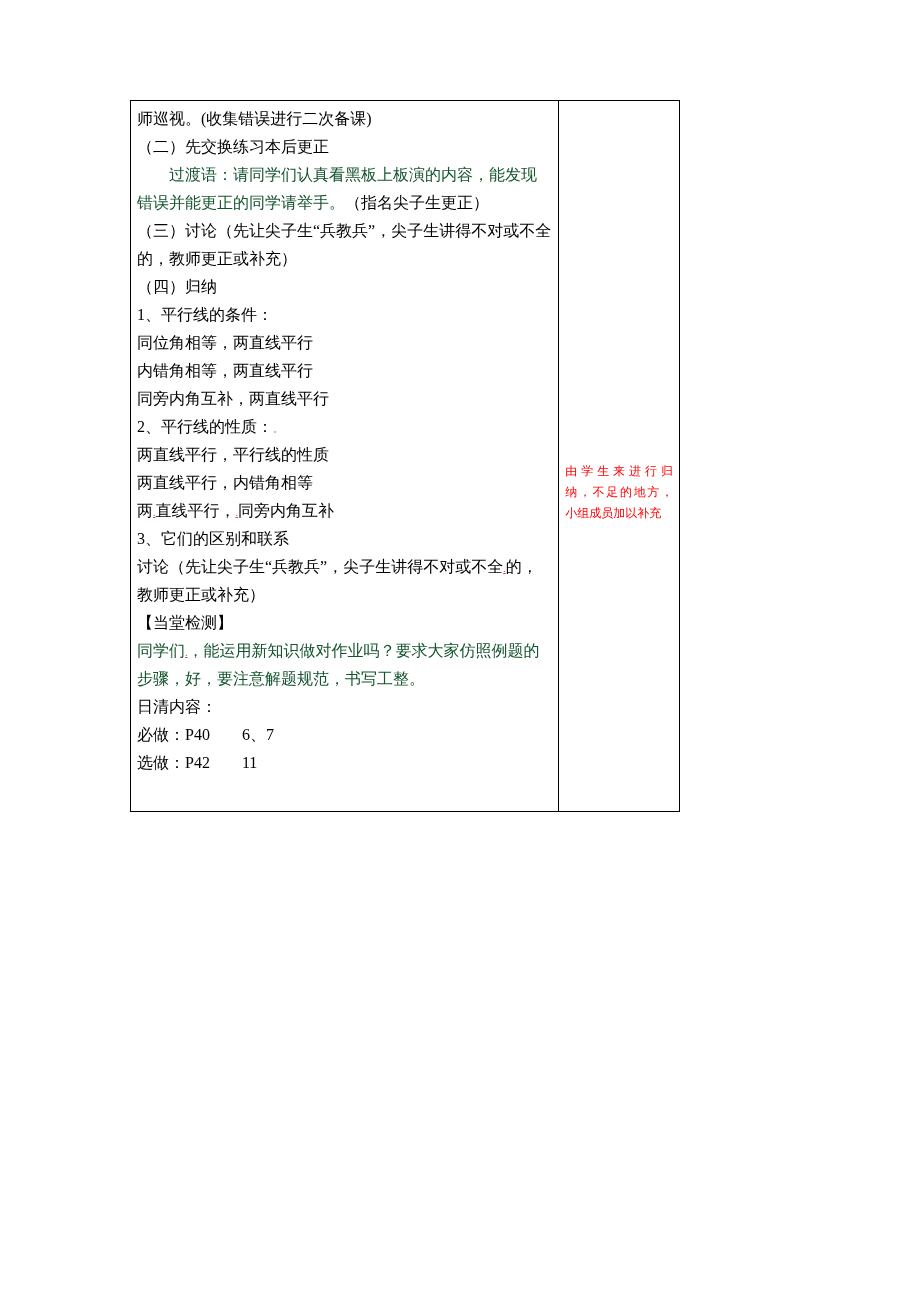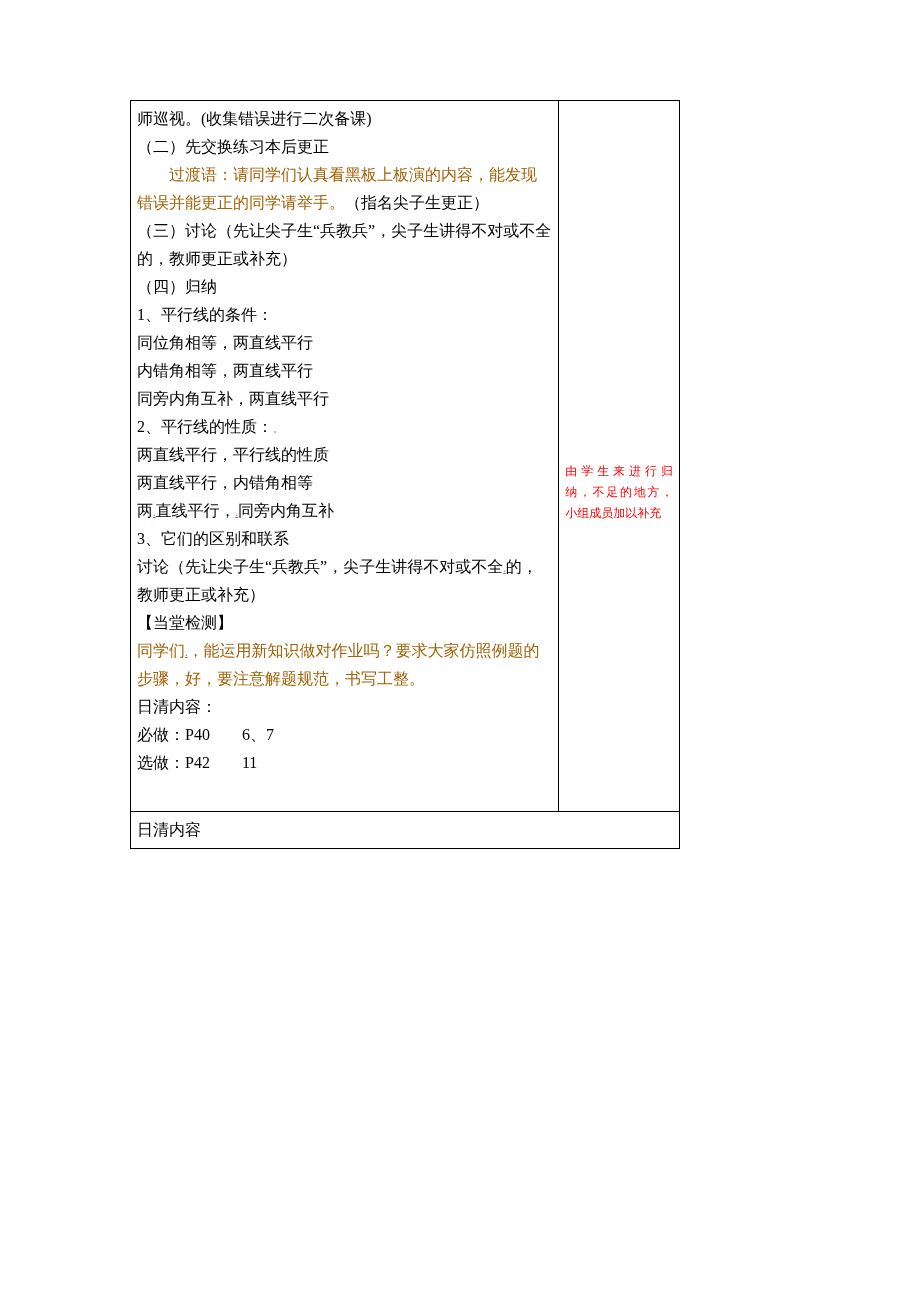--- a/index.html
+++ b/index.html
@@ -25,21 +25,21 @@
     padding: 0;
   }
   .col-main { width: 78%; }
   .col-side { width: 22%; }
   .cell {
     padding: 4px 6px 4px 6px;
     font-size: 16px;
     line-height: 1.75;
     color: #000;
   }
-  .red { color: #a16207; }
+  .red { color: #14532d; }
   .side-text {
     color: #ff0000;
     font-size: 12px;
     line-height: 1.75;
     padding: 360px 6px 0 6px;
     text-align: justify;
   }
   .label-row .cell {
     padding: 4px 6px;
   }
@@ -89,23 +89,18 @@
     <div>日清内容：</div>
     <div>必做：P40　　6、7</div>
     <div>选做：P42　　11</div>
   </div>
 </td>
 <td>
   <div class="side-text">由学生来进行归纳，不足的地方，小组成员加以补充</div>
 </td>
 </tr>
 
-<tr class="label-row">
-<td colspan="2">
-  <div class="cell">日清内容</div>
-</td>
-</tr>
 
 
 
 </tbody>
     </table>
 </div>
 
 </body></html>

